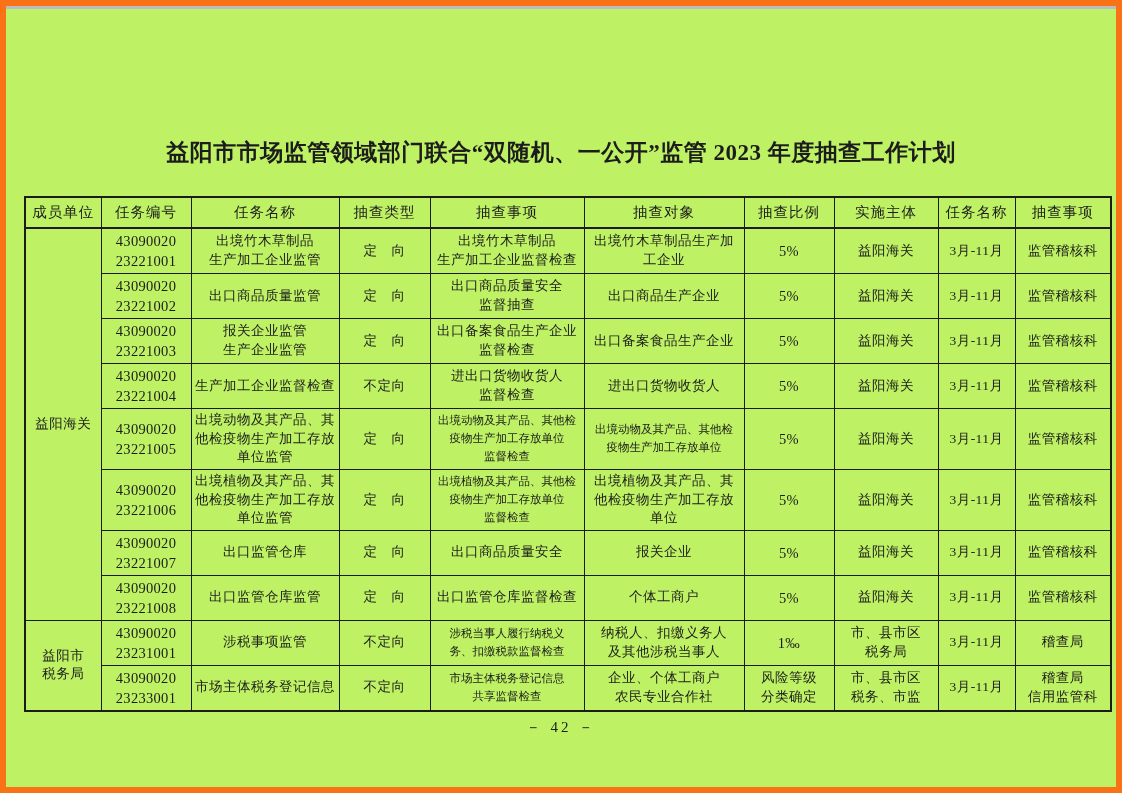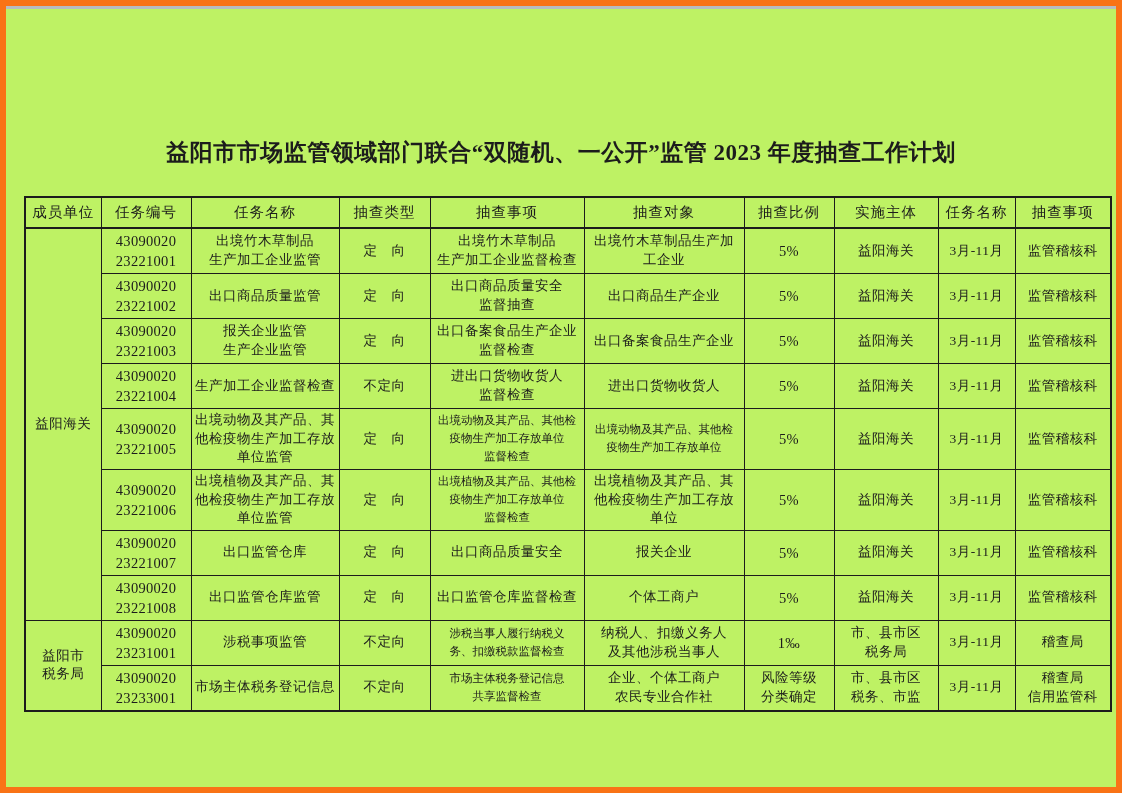--- a/index.html
+++ b/index.html
@@ -267,13 +267,14 @@
 分类确定</td>
           <td>市、县市区
 税务、市监</td>
           <td>3月-11月</td>
           <td>稽查局
 信用监管科</td>
         </tr>
       </tbody>
   </table>
 
+  <div class="footer">－ 42 －</div>
 </div>
 
 </body></html>

